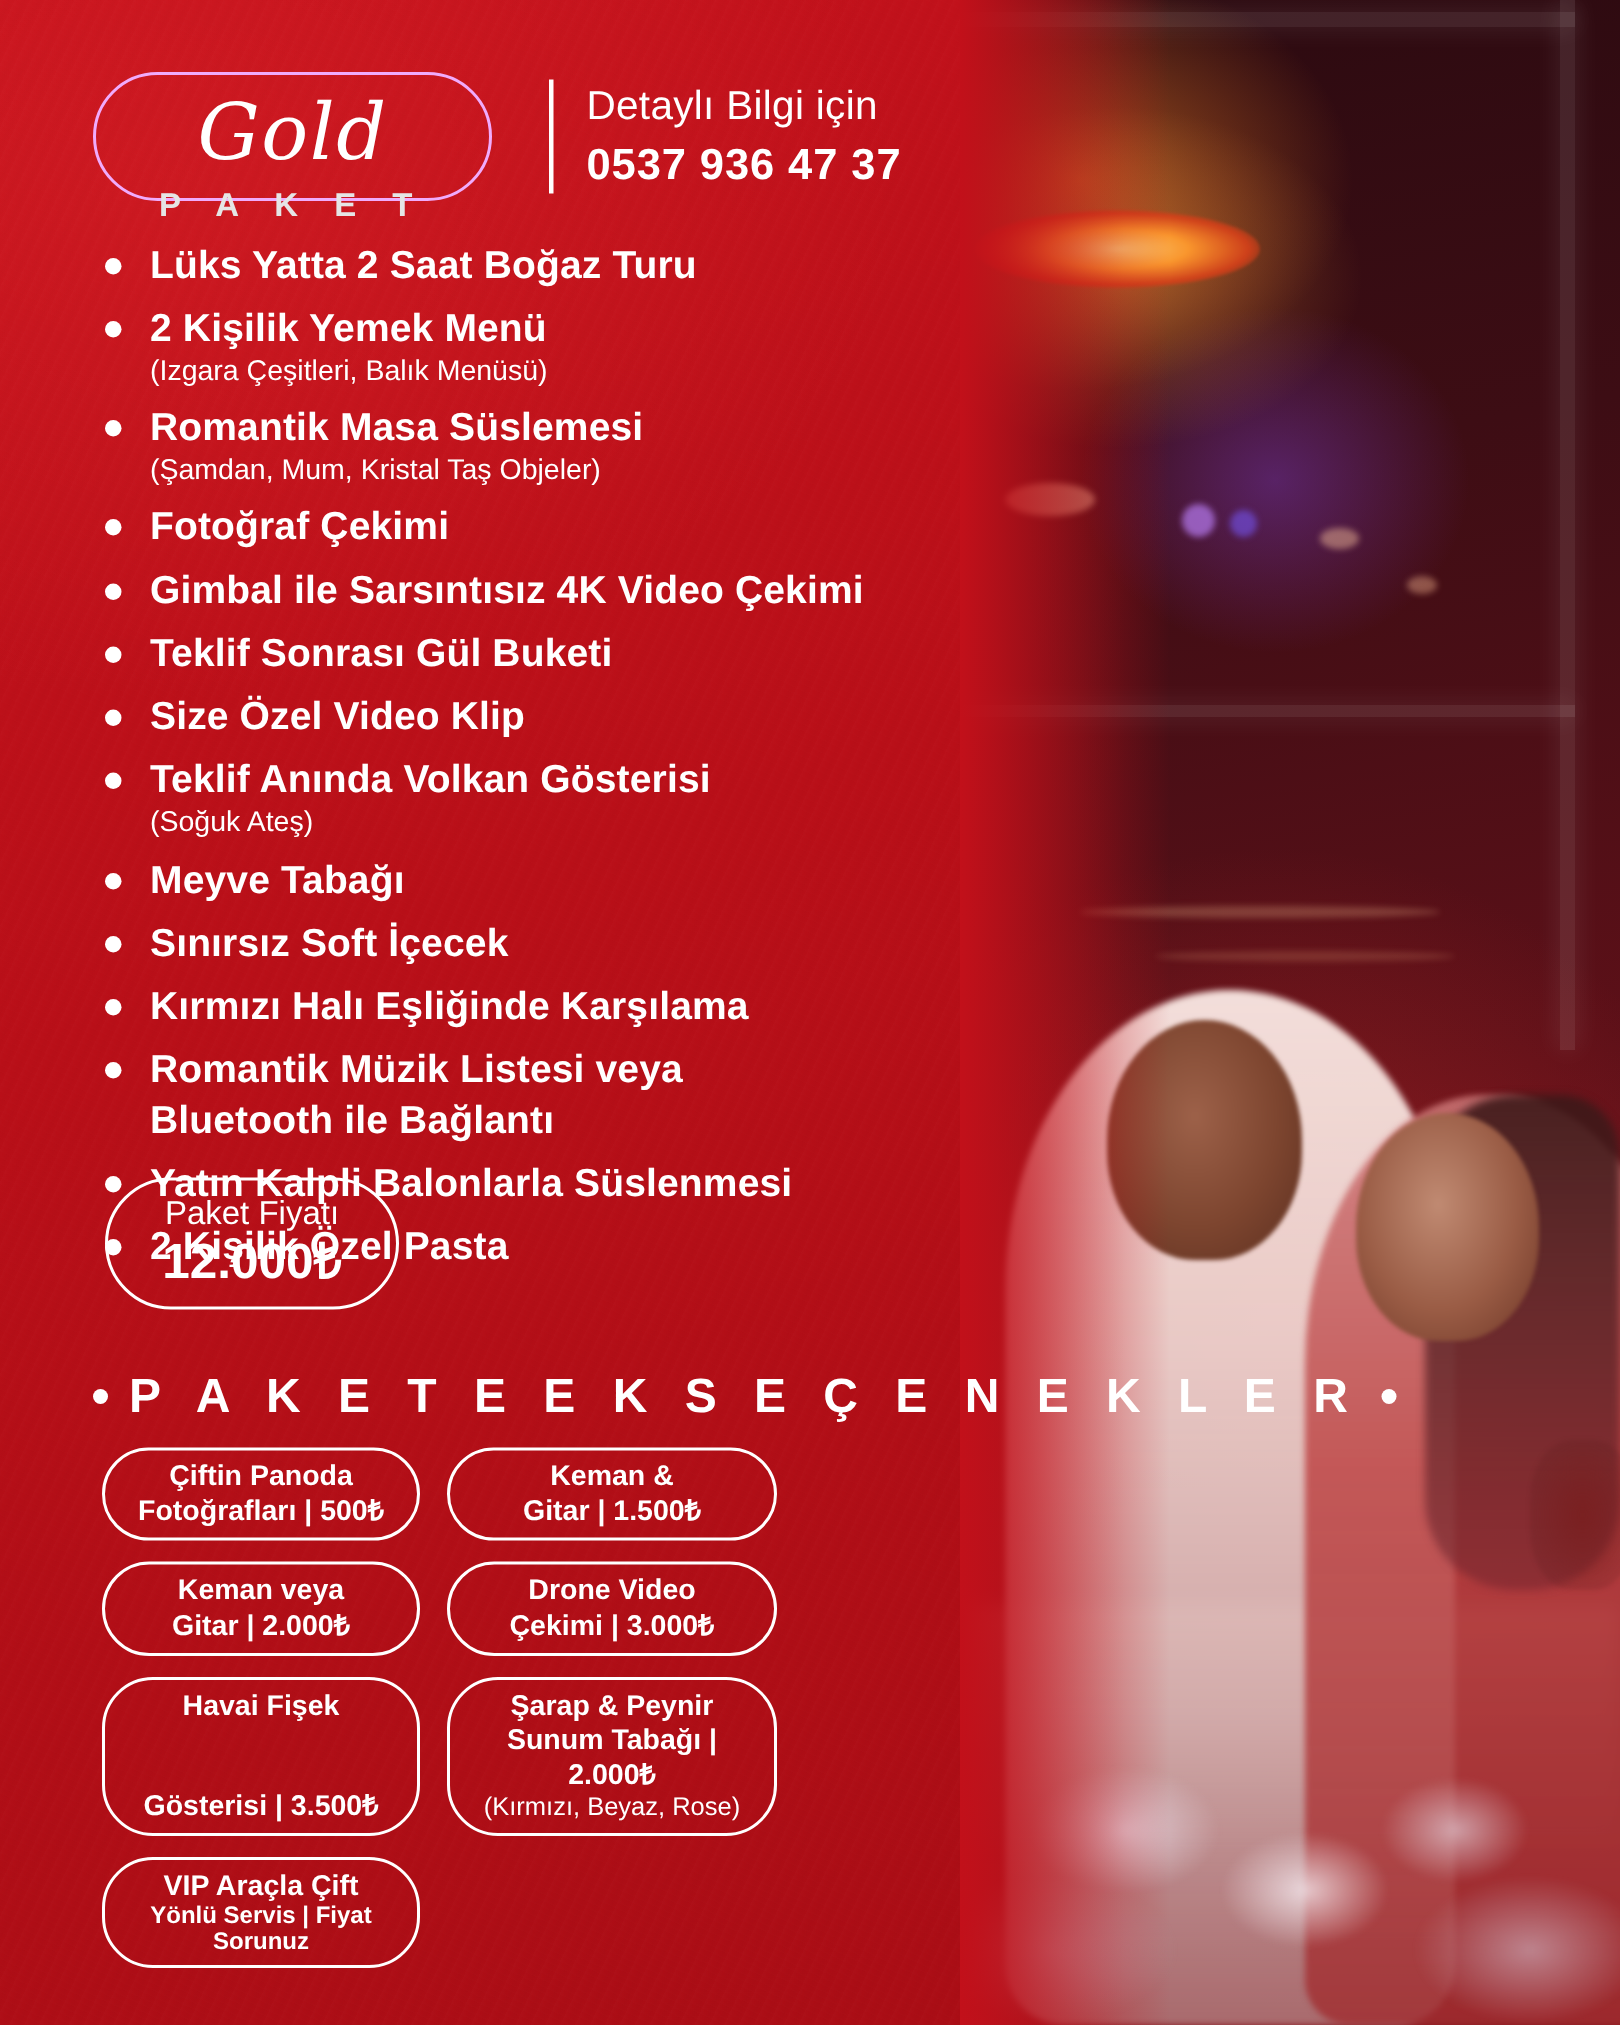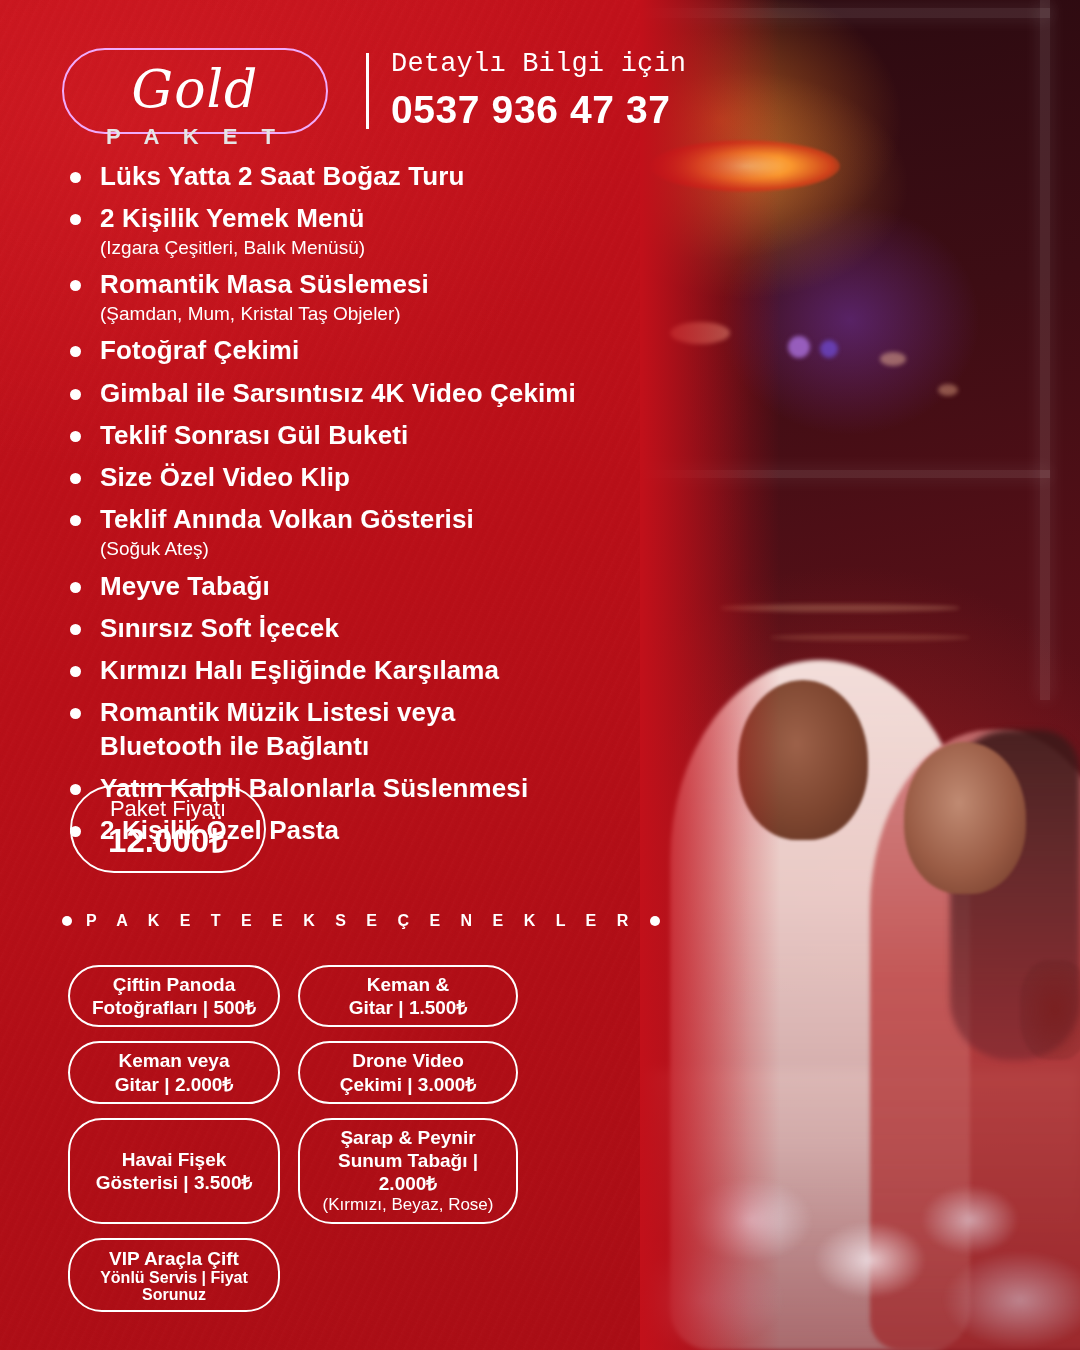--- a/index.html
+++ b/index.html
@@ -205,22 +205,22 @@
     color: #e5e5e5;
     white-space: nowrap;
   }
   .divider-v {
     width: 3px;
     height: 76px;
     background: #fff;
     margin-left: 16px;
   }
   .contact { color: #fff; line-height: 1.25; }
-  .contact-label { font-size: 27px; font-weight: 400; letter-spacing: .2px; font-family: Liberation Mono, monospace; }
-  .contact-phone { font-size: 39px; font-weight: 700; letter-spacing: .6px; margin-top: 4px; }
+  .contact-label { font-size: 27px; font-weight: 400; letter-spacing: .2px; }
+  .contact-phone { font-size: 29px; font-weight: 700; letter-spacing: .6px; margin-top: 4px; }
 
   
   .features {
     position: absolute;
     top: 160px; left: 62px;
     width: 520px;
     list-style: none;
   }
   .feature { position: relative; padding-left: 38px; margin-bottom: 9px; }
   .feature .dot {
@@ -261,21 +261,21 @@
     justify-content: center;
   }
   .price-label { font-size: 22px; font-weight: 400; line-height: 1; }
   .price-value { font-size: 33px; font-weight: 700; line-height: 1.1; margin-top: 3px; }
 
   
   .extras-title {
     position: absolute;
     top: 912px; left: 62px;
     color: #fff;
-    font-size: 16px;
+    font-size: 32px;
     font-weight: 700;
     letter-spacing: 8px;
     display: flex;
     align-items: center;
     gap: 14px;
   }
   .extras-title .bullet {
     width: 10px; height: 10px;
     border-radius: 50%;
     background: #fff;
@@ -292,21 +292,21 @@
   }
   .chip {
     border: 2px solid #fff;
     border-radius: 34px;
     color: #fff;
     min-height: 62px;
     padding: 6px 12px;
     display: flex;
     flex-direction: column;
     align-items: center;
-    justify-content: center;
+    justify-content: space-between;
     text-align: center;
     line-height: 1.22;
     font-size: 19px;
     font-weight: 700;
   }
   .chip .line { display: block; }
   .chip .note { font-size: 17px; font-weight: 400; }
   .chip.tall { min-height: 74px; }
   .chip .small { font-size: 16px; font-weight: 700; line-height: 1.05; }
 </style>

